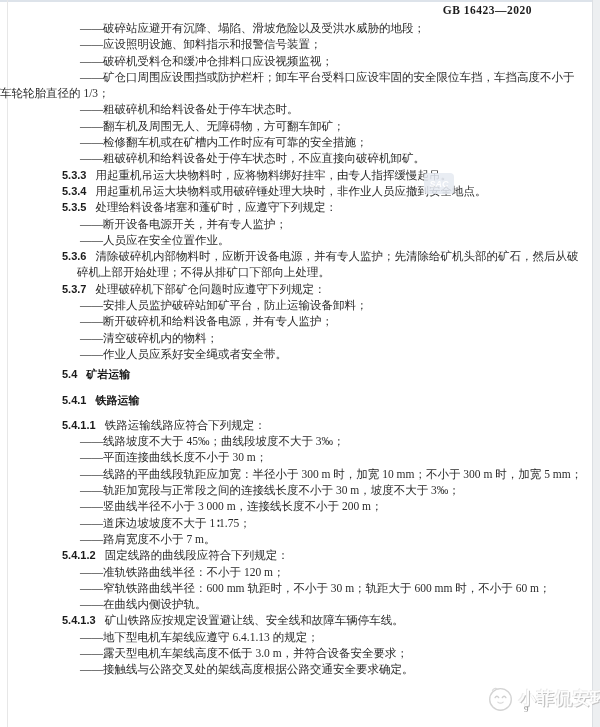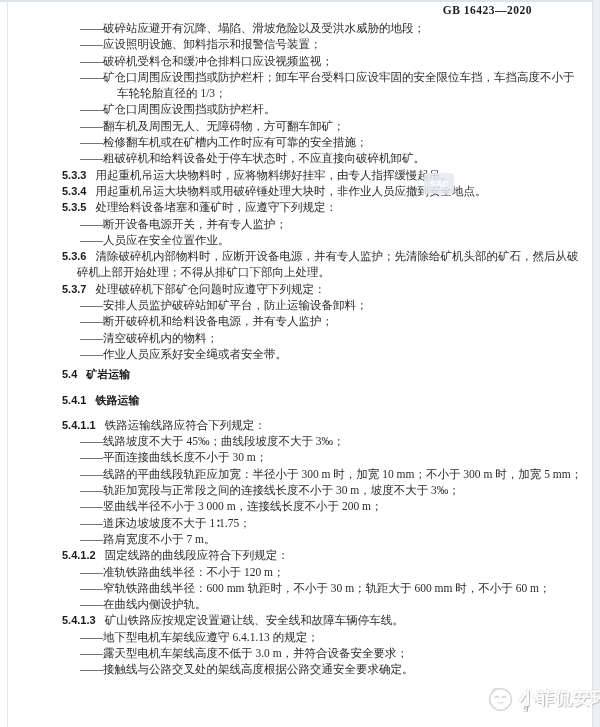--- a/index.html
+++ b/index.html
@@ -46,21 +46,21 @@
     right: 40px;
   }
   .line {
     display: block;
     font-size: 11.5px;
     line-height: 16.3px;
     white-space: nowrap;
     color: #2b2b2b;
   }
   .t-item       { padding-left: 80px; }
-  .t-wrap_item  { padding-left: 117px; }
+  .t-wrap_item  { }
   .t-clause     { padding-left: 62px; }
   .t-wrap_clause{ padding-left: 62px; margin-left: 15px; }
   .t-heading    { padding-left: 62px; margin-top: 4px; margin-bottom: 9px; }
   .num {
     font-family: "Liberation Sans", "DejaVu Sans", sans-serif;
     font-weight: bold;
     font-size: 11px;
     color: #1a1a1a;
     margin-right: 9px;
   }
@@ -129,21 +129,21 @@
       <div class="line t-item">
     <span class="txt">——破碎机受料仓和缓冲仓排料口应设视频监视；</span>
   </div>
       <div class="line t-item">
     <span class="txt">——矿仓口周围应设围挡或防护栏杆；卸车平台受料口应设牢固的安全限位车挡，车挡高度不小于</span>
   </div>
       <div class="line t-wrap_item">
     <span class="txt">车轮轮胎直径的 1/3；</span>
   </div>
       <div class="line t-item">
-    <span class="txt">——矿仓口周围应设围挡或防护栏杆。</span>
+    <span class="txt">——粗破碎机和给料设备处于停车状态时。</span>
   </div>
       <div class="line t-item">
     <span class="txt">——翻车机及周围无人、无障碍物，方可翻车卸矿；</span>
   </div>
       <div class="line t-item">
     <span class="txt">——检修翻车机或在矿槽内工作时应有可靠的安全措施；</span>
   </div>
       <div class="line t-item">
     <span class="txt">——粗破碎机和给料设备处于停车状态时，不应直接向破碎机卸矿。</span>
   </div>

